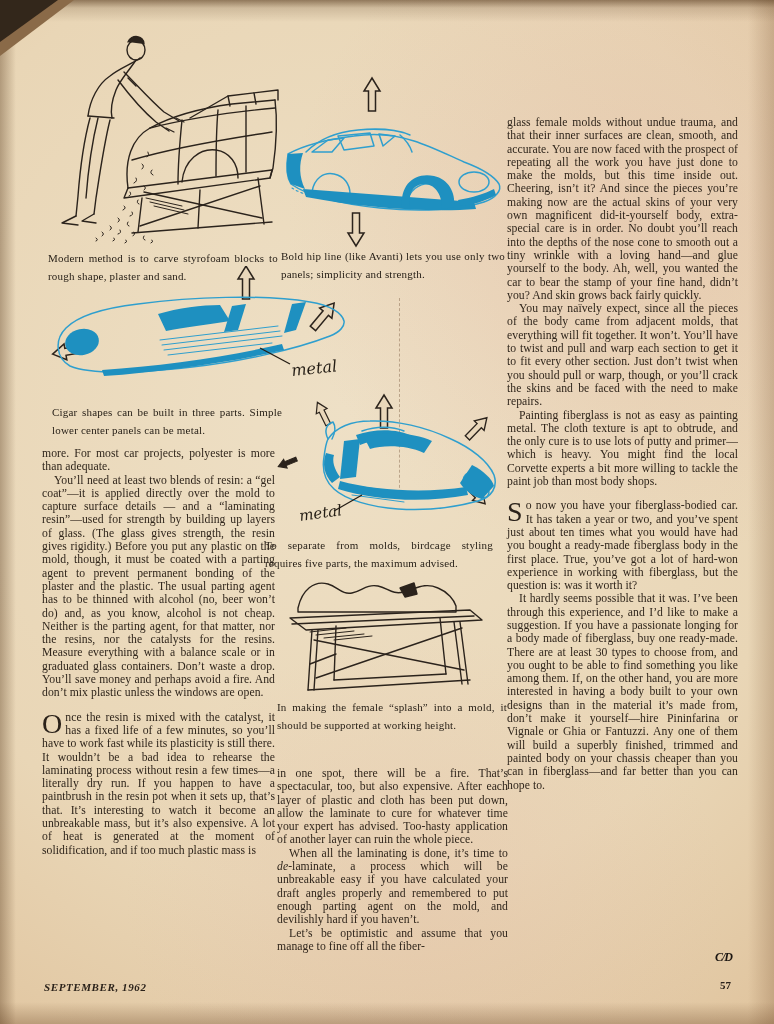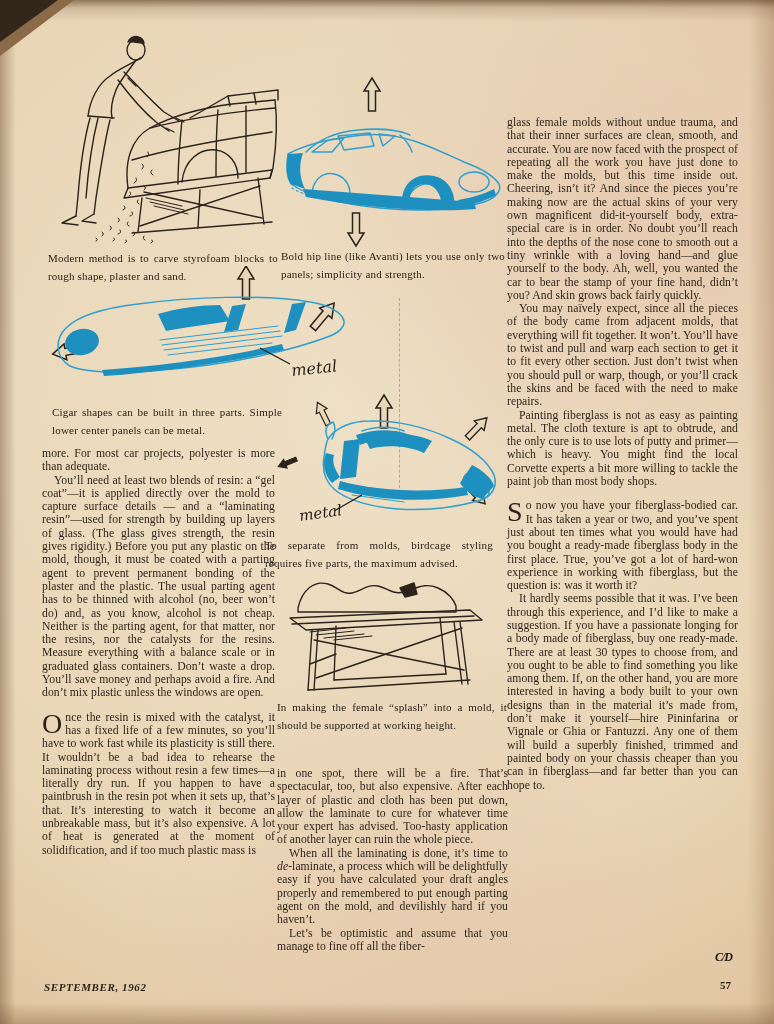--- a/index.html
+++ b/index.html
@@ -247,21 +247,21 @@
   <div class="abs cap" style="left:277px;top:698px;width:230px;">In making the female “splash” into a mold, it should be supported at working height.</div>
 
   <div class="abs body-col" style="left:42px;top:447px;width:233px;">
     <p>more. For most car projects, polyester is more than adequate.</p>
     <p class="ind">You’ll need at least two blends of resin: a “gel coat”—it is applied directly over the mold to capture surface details — and a “laminating resin”—used for strength by building up layers of glass. (The glass gives strength, the resin gives rigidity.) Before you put any plastic on the mold, though, it must be coated with a parting agent to prevent permanent bonding of the plaster and the plastic. The usual parting agent has to be thinned with alcohol (no, beer won’t do) and, as you know, alcohol is not cheap. Neither is the parting agent, for that matter, nor the resins, nor the catalysts for the resins. Measure everything with a balance scale or in graduated glass containers. Don’t waste a drop. You’ll save money and perhaps avoid a fire. And don’t mix plastic unless the windows are open.</p>
     <p class="sect"><span class="dropcap">O</span><span>nce the resin is mixed with the catalyst, it has a fixed life of a few minutes, so you’ll have to work fast while its plasticity is still there. It wouldn’t be a bad idea to rehearse the laminating process without resin a few times—a literally dry run. If you happen to have a paintbrush in the resin pot when it sets up, that’s that. It’s interesting to watch it become an unbreakable mass, but it’s also expensive. A lot of heat is generated at the moment of solidification, and if too much plastic mass is</span></p>
   </div>
 
   <div class="abs body-col" style="left:277px;top:747px;width:231px;margin-top:20px;">
     <p>in one spot, there will be a fire. That’s spectacular, too, but also expensive. After each layer of plastic and cloth has been put down, allow the laminate to cure for whatever time your expert has advised. Too-hasty application of another layer can ruin the whole piece.</p>
-    <p class="ind"><span>When all the laminating is done, it’s time to </span><em>de</em><span>-laminate, a process which will be delightfully easy if you have calculated your draft angles properly and remembered to put enough parting agent on the mold, and devilishly hard if you haven’t.</span></p>
+    <p class="ind"><span>When all the laminating is done, it’s time to </span><em>de</em><span>-laminate, a process which will be unbreakable easy if you have calculated your draft angles properly and remembered to put enough parting agent on the mold, and devilishly hard if you haven’t.</span></p>
     <p class="ind">Let’s be optimistic and assume that you manage to fine off all the fiber-</p>
   </div>
 
   <div class="abs body-col" style="left:507px;top:116px;width:231px;">
     <p>glass female molds without undue trauma, and that their inner surfaces are clean, smooth, and accurate. You are now faced with the prospect of repeating all the work you have just done to make the molds, but this time inside out. Cheering, isn’t it? And since the pieces you’re making now are the actual skins of your very own magnificent did-it-yourself body, extra-special care is in order. No doubt you’ll reach into the depths of the nose cone to smooth out a tiny wrinkle with a loving hand—and glue yourself to the body. Ah, well, you wanted the car to bear the stamp of your fine hand, didn’t you? And skin grows back fairly quickly.</p>
     <p class="ind">You may naïvely expect, since all the pieces of the body came from adjacent molds, that everything will fit together. It won’t. You’ll have to twist and pull and warp each section to get it to fit every other section. Just don’t twist when you should pull or warp, though, or you’ll crack the skins and be faced with the need to make repairs.</p>
     <p class="ind">Painting fiberglass is not as easy as painting metal. The cloth texture is apt to obtrude, and the only cure is to use lots of putty and primer—which is heavy. You might find the local Corvette experts a bit more willing to tackle the paint job than most body shops.</p>
     <p class="sect"><span class="dropcap">S</span><span>o now you have your fiberglass-bodied car. It has taken a year or two, and you’ve spent just about ten times what you would have had you bought a ready-made fiberglass body in the first place. True, you’ve got a lot of hard-won experience in working with fiberglass, but the question is: was it worth it?</span></p>
     <p class="ind">It hardly seems possible that it was. I’ve been through this experience, and I’d like to make a suggestion. If you have a passionate longing for a body made of fiberglass, buy one ready-made. There are at least 30 types to choose from, and you ought to be able to find something you like among them. If, on the other hand, you are more interested in having a body built to your own designs than in the material it’s made from, don’t make it yourself—hire Pininfarina or Vignale or Ghia or Fantuzzi. Any one of them will build a superbly finished, trimmed and painted body on your chassis cheaper than you can in fiberglass—and far better than you can hope to.</p>
   </div>

